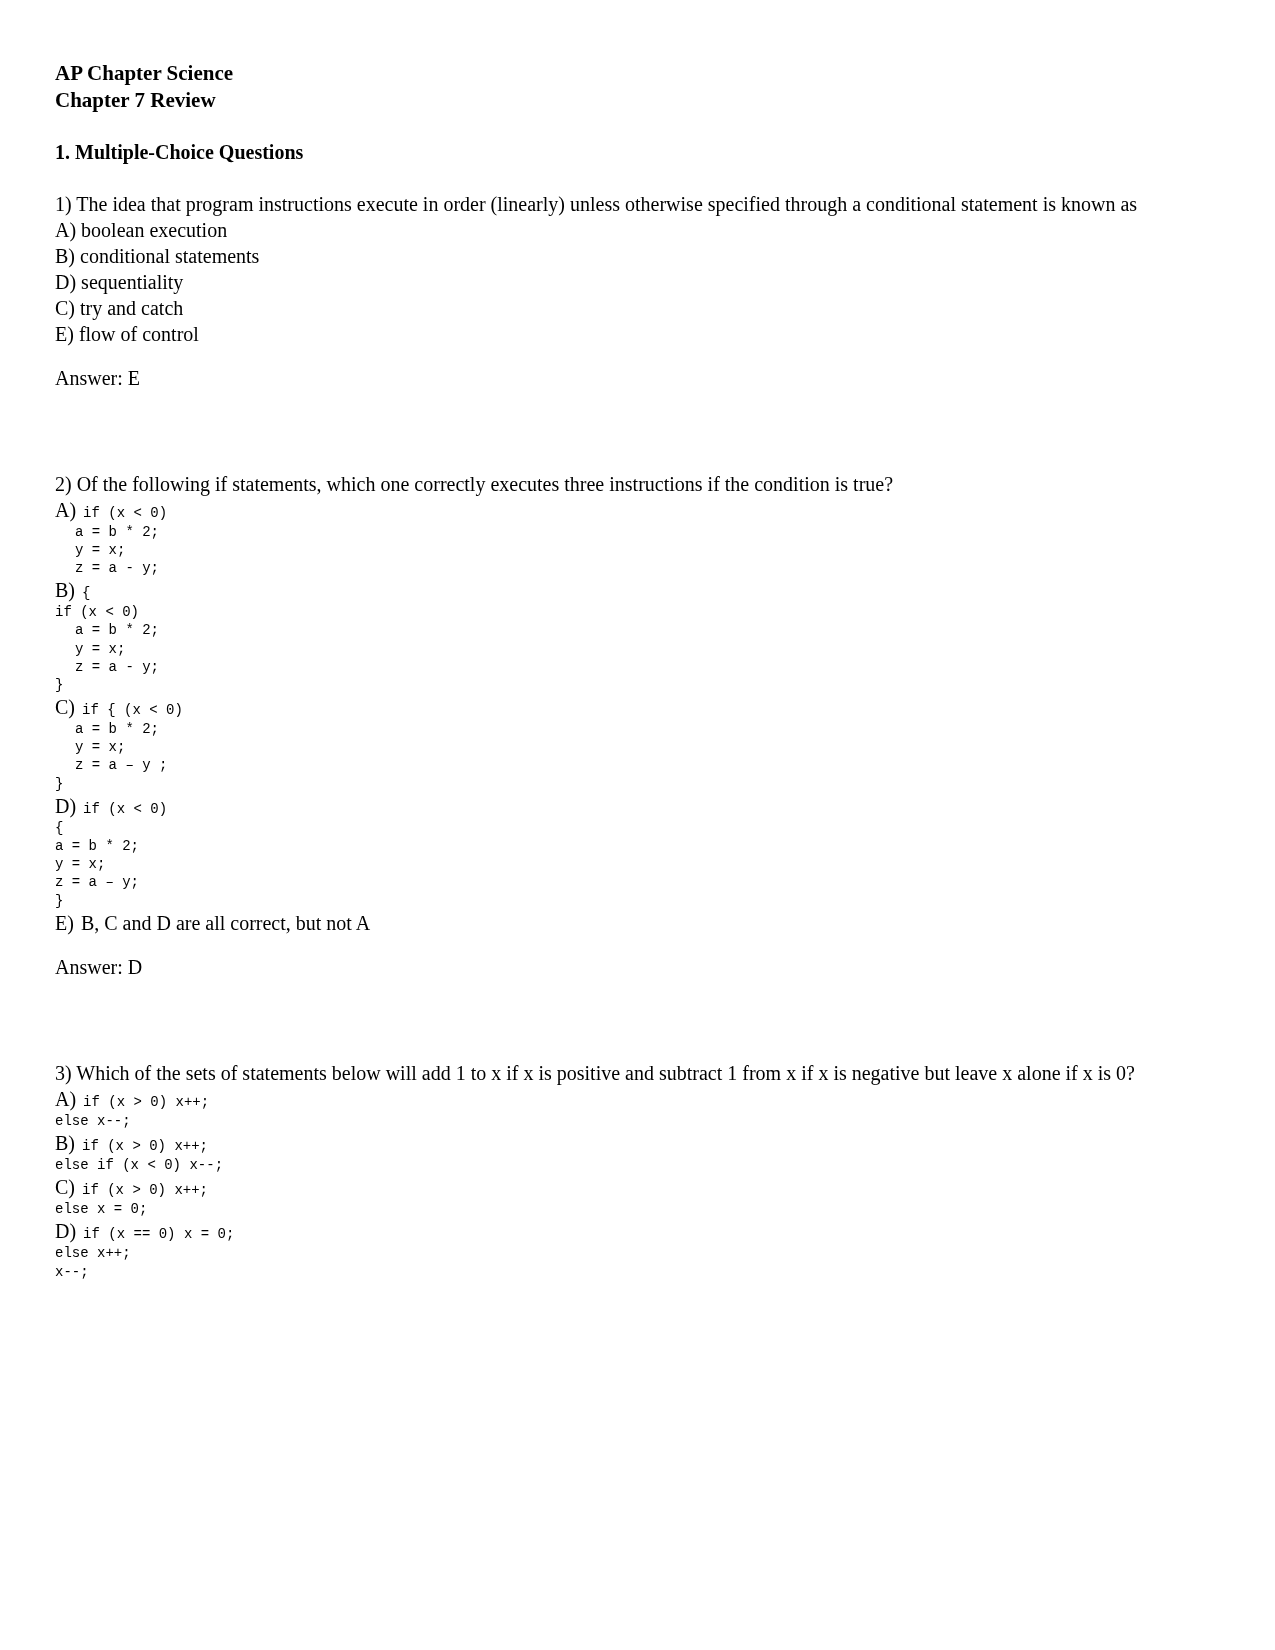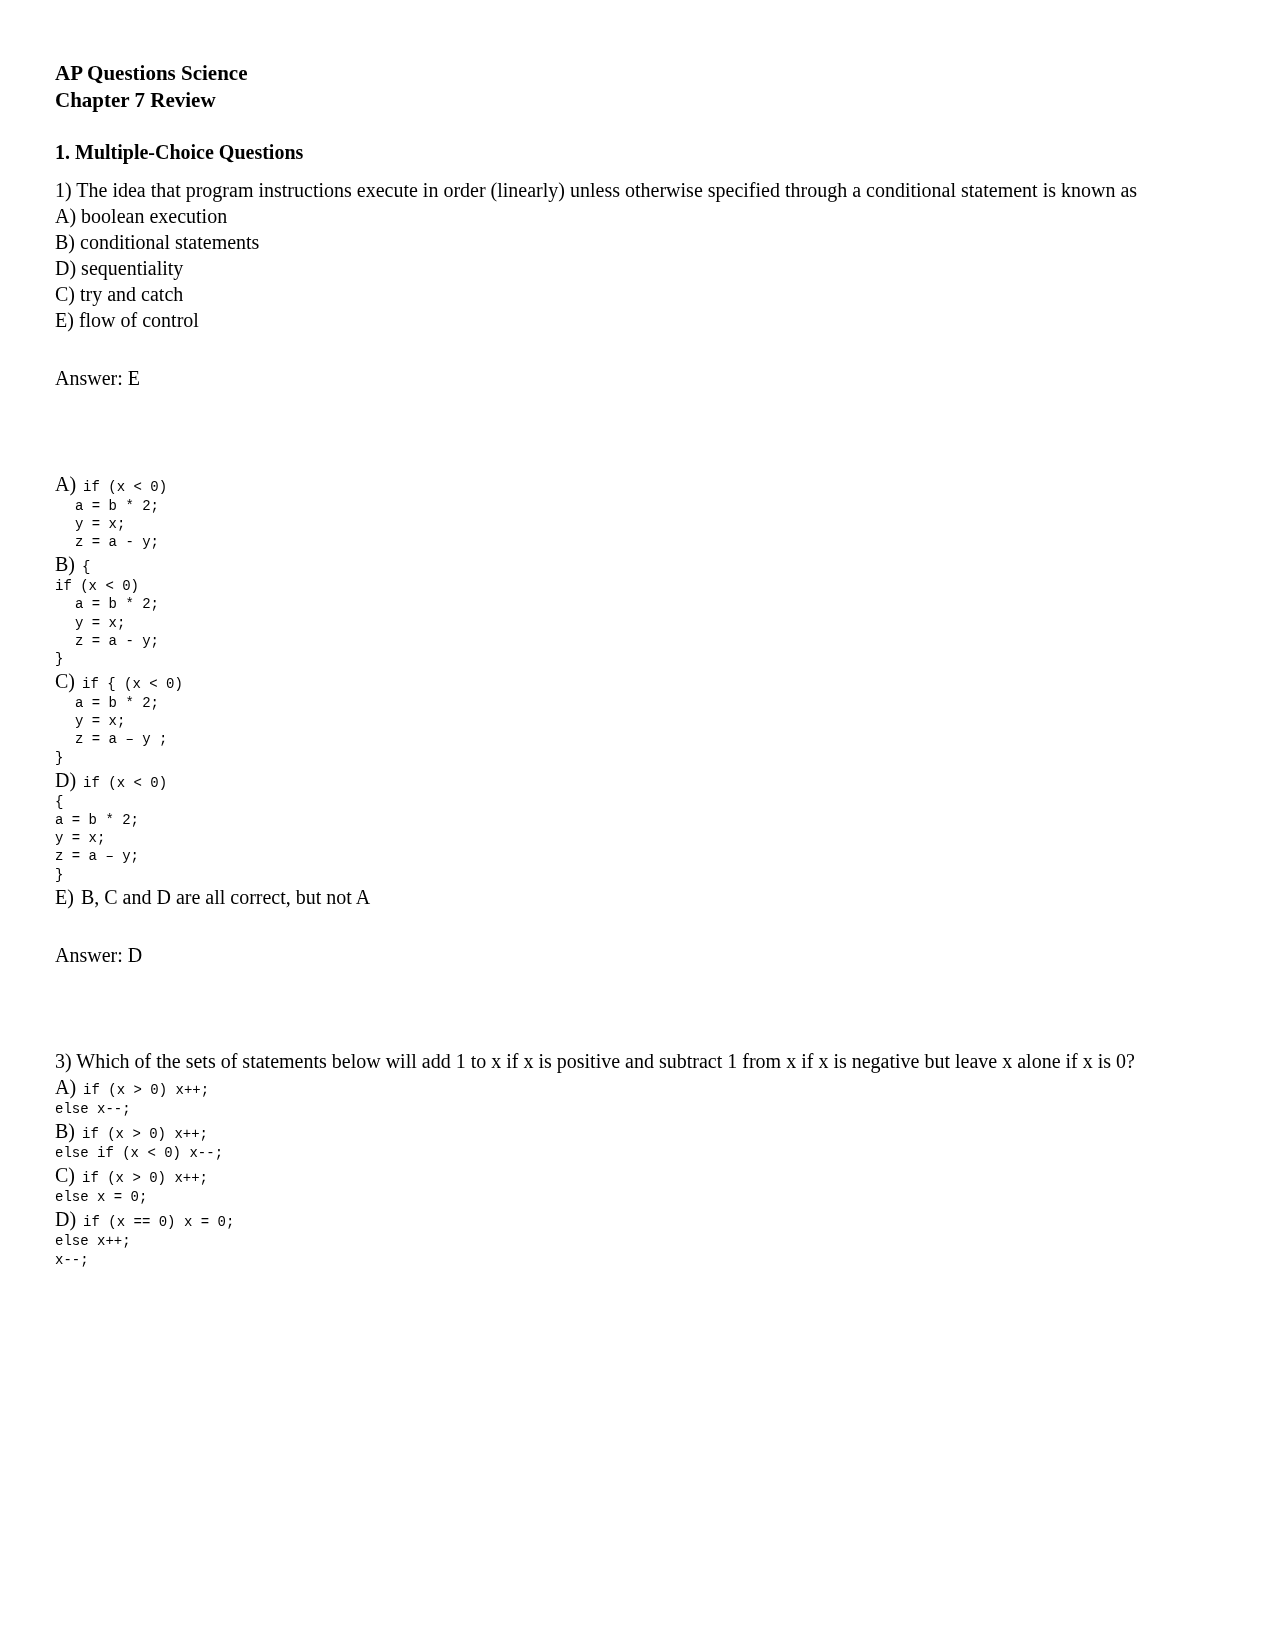--- a/index.html
+++ b/index.html
@@ -8,53 +8,54 @@
       font-family: "Times New Roman", Times, serif;
       font-size: 20px;
       line-height: 1.3;
       color: #000;
       width: 1275px;
       height: 1650px;
       padding: 60px 55px;
     }
     .title-block { margin-bottom: 24px; }
     .title-line { font-weight: bold; font-size: 21px; }
-    .section-heading { font-weight: bold; font-size: 20px; margin-bottom: 12px; }
+    .section-heading { font-weight: bold; font-size: 20px; margin-bottom: 26px; }
     .question-block { margin-bottom: 40px; }
     .q-text { font-size: 20px; }
     .mono { font-family: "Courier New", Courier, monospace; font-size: 14px; }
     .option-line { display: flex; align-items: baseline; }
     .option-label { font-family: "Times New Roman", serif; margin-right: 2px; white-space: pre; }
     .code-indent { padding-left: 20px; }
-    .answer-line { margin-top: 32px; font-size: 20px; }
+    .answer-line { margin-top: 18px; font-size: 20px; }
     .spacer-lg { height: 40px; }
   </style>
 </head>
 <body>
 
 <div class="title-block">
-  <div class="title-line">AP Questions Science</div>
+  <div class="title-line">AP Chapter Science</div>
   <div class="title-line">Chapter 7 Review</div>
 </div>
 
 <div class="section-heading">1.  Multiple-Choice Questions</div>
 
 <div class="question-block">
   <div class="q-text">1) The idea that program instructions execute in order (linearly) unless otherwise specified through a conditional statement is known as</div>
   <div class="q-text">A) boolean execution</div>
   <div class="q-text">B) conditional statements</div>
   <div class="q-text">D) sequentiality</div>
   <div class="q-text">C) try and catch</div>
   <div class="q-text">E) flow of control</div>
   <div class="answer-line">Answer:  E</div>
 </div>
 
 <div class="spacer-lg"></div>
 
 <div class="question-block">
+  <div class="q-text">2) Of the following if statements, which one correctly executes three instructions if the condition is true?</div>
 
   <div class="option-line">
     <span class="option-label">A) </span>
     <span class="mono">if (x &lt; 0)</span>
   </div>
   <div class="mono code-indent"> a = b * 2;</div>
   <div class="mono code-indent"> y = x;</div>
   <div class="mono code-indent"> z = a - y;</div>
 
   <div class="option-line">

